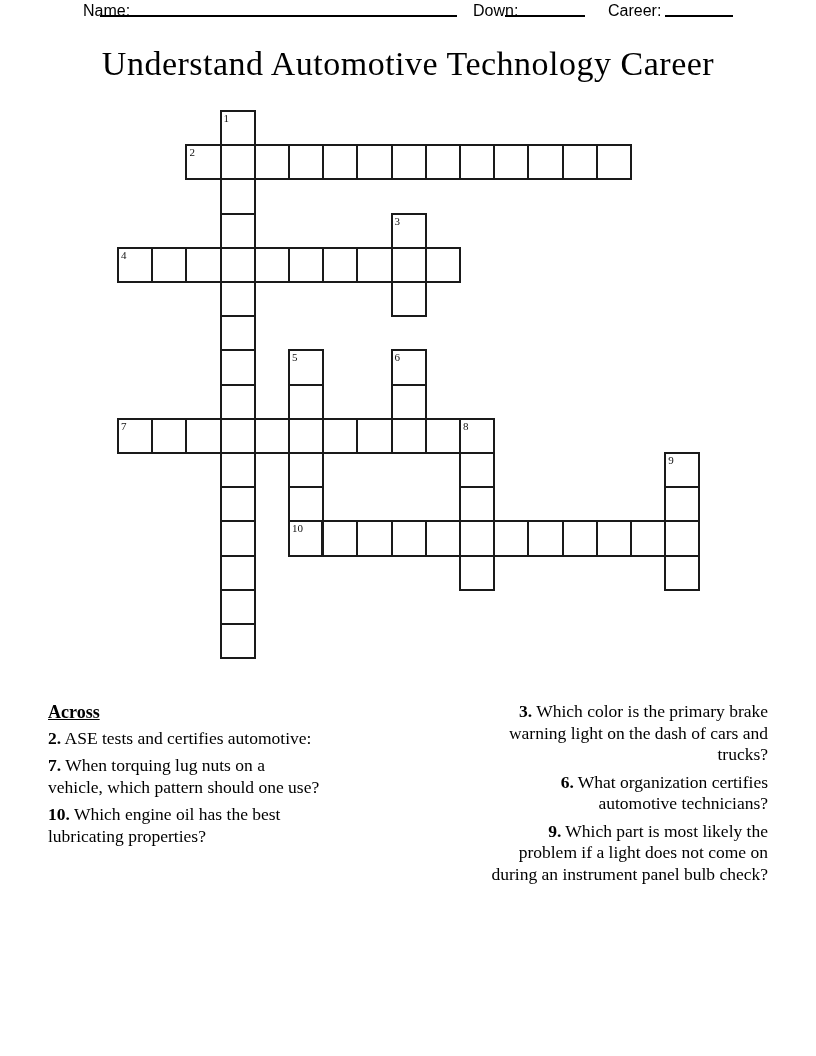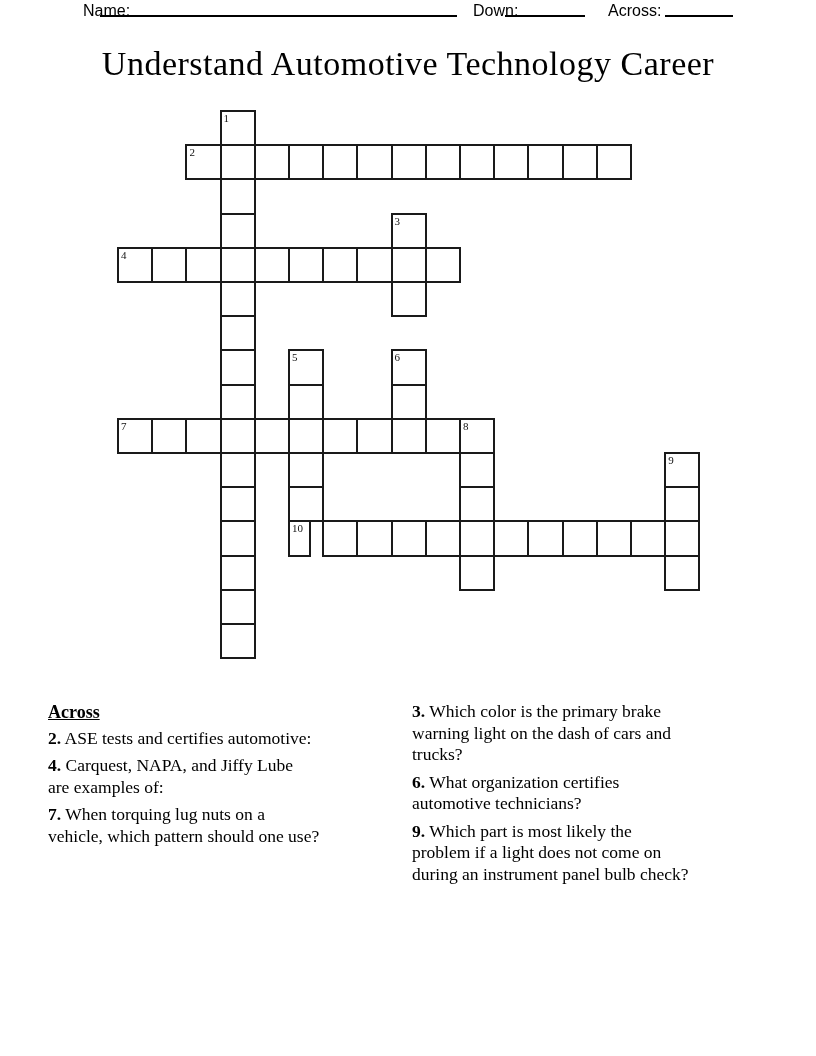--- a/index.html
+++ b/index.html
@@ -76,21 +76,21 @@
   
   .cluecol {
     position: absolute;
     top: 701px;
     width: 356px;
     font-family: "Liberation Serif", serif;
     font-size: 17.5px;
     line-height: 21.7px;
   }
   #clues-left  { left: 48px; }
-  #clues-right { left: 412px; }
+  #clues-right { left: 412px; text-align: right; }
   .cluecol h3 {
     margin: 0 0 5px 0;
     font-size: 18px;
     font-weight: bold;
     text-decoration: underline;
     line-height: 22px;
   }
   .cluecol p { margin: 0 0 5.5px 0; }
   .cluecol b { font-weight: bold; }
 </style>
@@ -98,21 +98,21 @@
 <body>
 
 <div class="page">
 
   <span class="hlabel name-label">Name:</span>
   <div class="hline name-line"></div>
 
   <span class="hlabel date-label">Down:</span>
   <div class="hline date-line"></div>
 
-  <span class="hlabel period-label">Across:</span>
+  <span class="hlabel period-label">Career:</span>
   <div class="hline period-line"></div>
 
   <h1 class="title">Understand Automotive Technology Career</h1>
 
   <div id="grid">
       <div class="cell" style="left: 219.6px; top: 110px; width: 36.2px; height: 36.2px;">
         <span class="cellnum">1</span>
       </div>
       <div class="cell" style="left: 219.6px; top: 144.2px; width: 36.2px; height: 36.2px;"></div>
       <div class="cell" style="left: 219.6px; top: 178.4px; width: 36.2px; height: 36.2px;"></div>
@@ -158,21 +158,21 @@
       <div class="cell" style="left: 322.2px; top: 246.8px; width: 36.2px; height: 36.2px;"></div>
       <div class="cell" style="left: 356.4px; top: 246.8px; width: 36.2px; height: 36.2px;"></div>
       <div class="cell" style="left: 424.8px; top: 246.8px; width: 36.2px; height: 36.2px;"></div>
       <div class="cell" style="left: 288px; top: 349.4px; width: 36.2px; height: 36.2px;">
         <span class="cellnum">5</span>
       </div>
       <div class="cell" style="left: 288px; top: 383.6px; width: 36.2px; height: 36.2px;"></div>
       <div class="cell" style="left: 288px; top: 417.8px; width: 36.2px; height: 36.2px;"></div>
       <div class="cell" style="left: 288px; top: 452px; width: 36.2px; height: 36.2px;"></div>
       <div class="cell" style="left: 288px; top: 486.2px; width: 36.2px; height: 36.2px;"></div>
-      <div class="cell" style="left: 288px; top: 520.4px; width: 23px; height: 36.2px;">
+      <div class="cell" style="left: 288px; top: 520.4px; width: 35px; height: 36.2px;">
         <span class="cellnum">10</span>
       </div>
       <div class="cell" style="left: 390.6px; top: 349.4px; width: 36.2px; height: 36.2px;">
         <span class="cellnum">6</span>
       </div>
       <div class="cell" style="left: 390.6px; top: 383.6px; width: 36.2px; height: 36.2px;"></div>
       <div class="cell" style="left: 390.6px; top: 417.8px; width: 36.2px; height: 36.2px;"></div>
       <div class="cell" style="left: 117px; top: 417.8px; width: 36.2px; height: 36.2px;">
         <span class="cellnum">7</span>
       </div>
@@ -202,22 +202,22 @@
       <div class="cell" style="left: 493.2px; top: 520.4px; width: 36.2px; height: 36.2px;"></div>
       <div class="cell" style="left: 527.4px; top: 520.4px; width: 36.2px; height: 36.2px;"></div>
       <div class="cell" style="left: 561.6px; top: 520.4px; width: 36.2px; height: 36.2px;"></div>
       <div class="cell" style="left: 595.8px; top: 520.4px; width: 36.2px; height: 36.2px;"></div>
       <div class="cell" style="left: 630px; top: 520.4px; width: 36.2px; height: 36.2px;"></div>
     </div>
 
   <div id="clues-left" class="cluecol">
       <h3>Across</h3>
       <p><b>2.</b> ASE tests and certifies automotive:</p>
-      <p><b>4.</b> Carquest, NAPA, and Jiffy Lube<br>are examples of:</p>
       <p><b>7.</b> When torquing lug nuts on a<br>vehicle, which pattern should one use?</p>
+      <p><b>10.</b> Which engine oil has the best<br>lubricating properties?</p>
     </div>
   <div id="clues-right" class="cluecol">
       <p><b>3.</b> Which color is the primary brake<br>warning light on the dash of cars and<br>trucks?</p>
       <p><b>6.</b> What organization certifies<br>automotive technicians?</p>
       <p><b>9.</b> Which part is most likely the<br>problem if a light does not come on<br>during an instrument panel bulb check?</p>
     </div>
 
 </div>
 
 </body></html>

